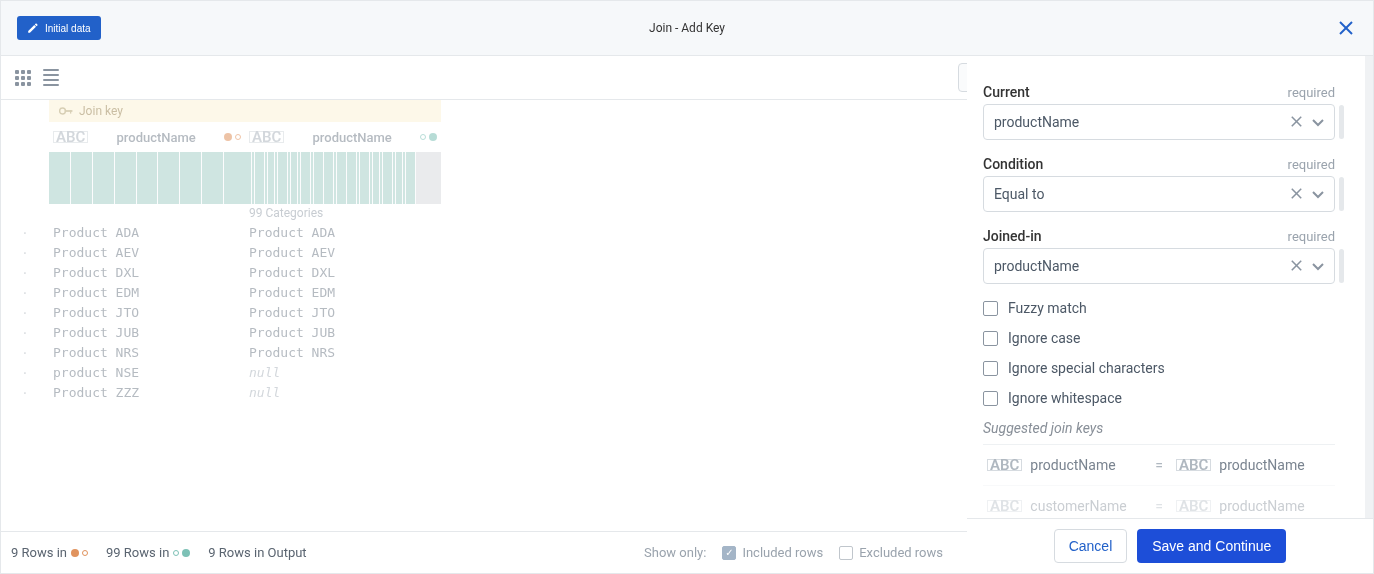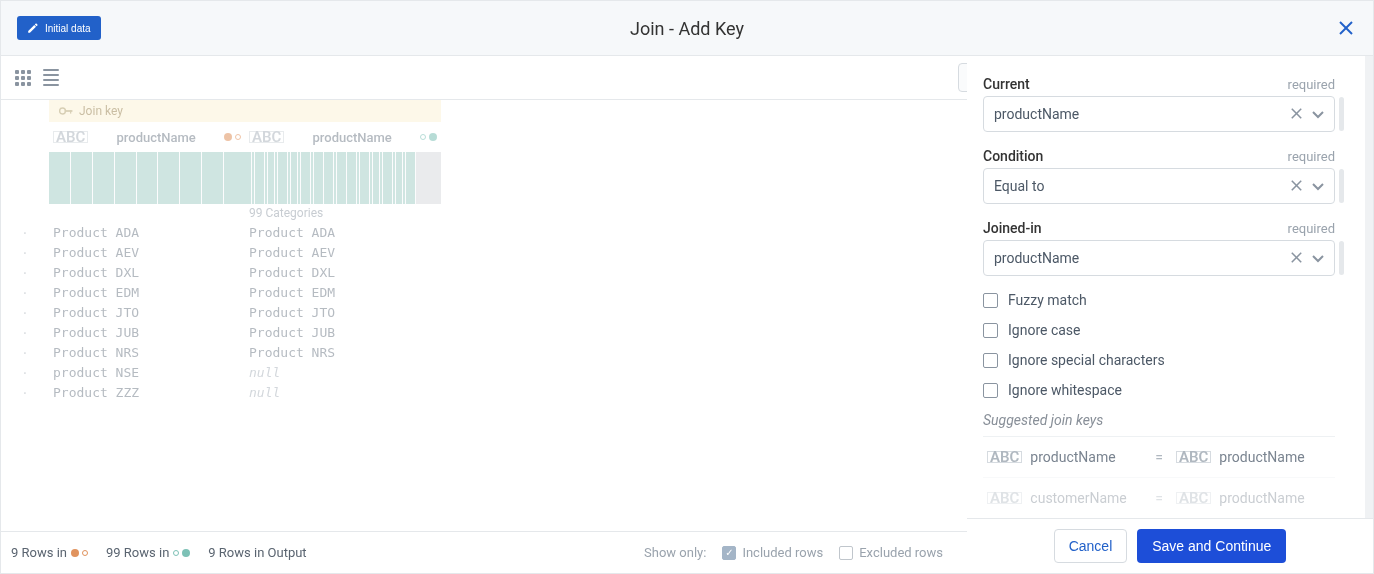--- a/index.html
+++ b/index.html
@@ -36,21 +36,21 @@
     gap: 6px;
     cursor: pointer;
   }
   .pencil-icon {
     width: 12px; height: 12px;
   }
   .header-title {
     position: absolute;
     left: 50%;
     transform: translateX(-50%);
-    font-size: 18px;
+    font-size: 12px;
     color: #333;
   }
   .close-btn {
     position: absolute;
     right: 16px;
     color: #2261c9;
     font-size: 20px;
     cursor: pointer;
     background: none;
     border: none;
@@ -256,21 +256,21 @@
     flex: 1;
     overflow-y: auto;
     padding: 16px 30px 16px 16px;
     border-right: 8px solid #f0f2f4;
   }
   .field-label-row {
     display: flex;
     align-items: center;
     justify-content: space-between;
     margin-bottom: 4px;
-    margin-top: 4px;
+    margin-top: 12px;
   }
   .field-label {
     font-size: 14px;
     color: #333;
     font-weight: 500;
   }
   .required {
     font-size: 13px;
     color: #9aa3ad;
   }

